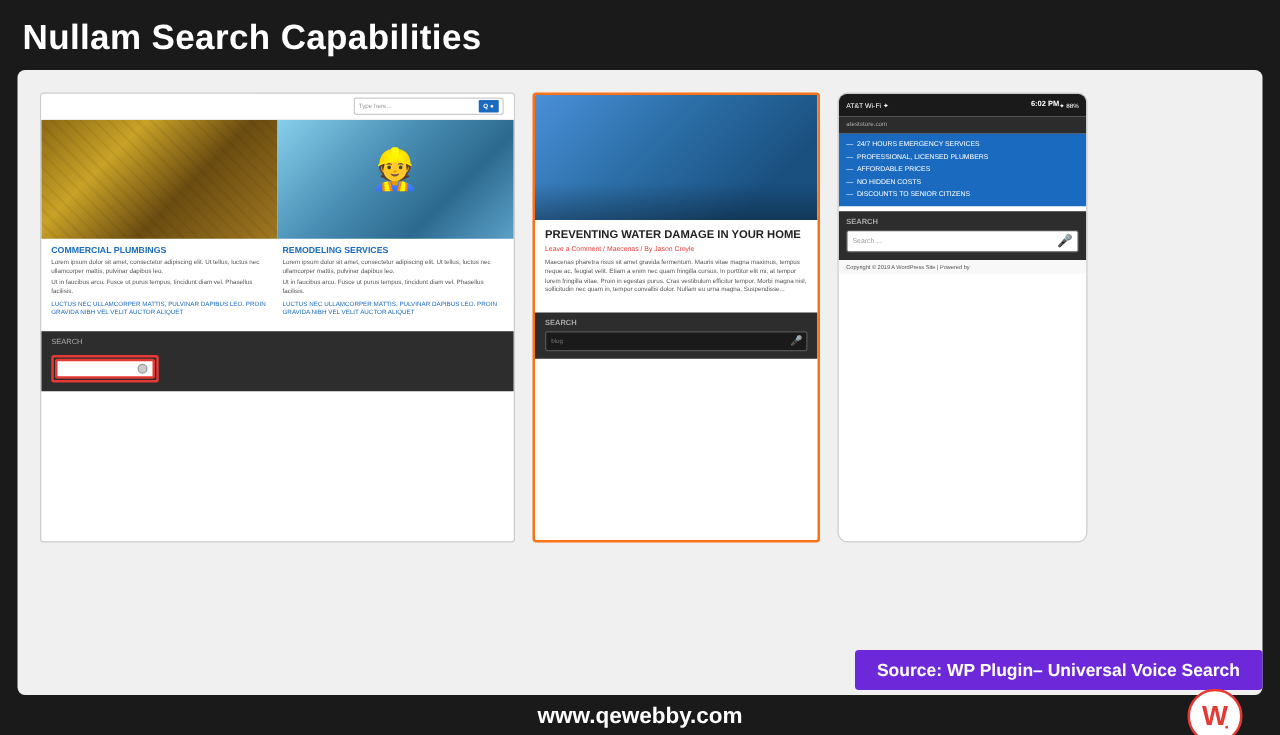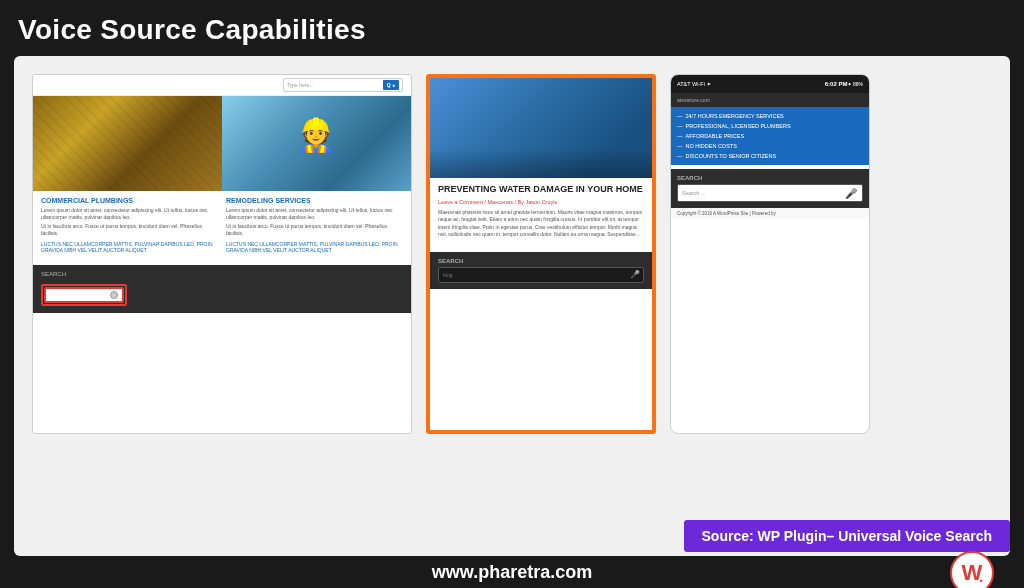--- a/index.html
+++ b/index.html
@@ -164,21 +164,21 @@
       padding: 2px 4px;
       border-radius: 1px;
       font-weight: bold;
     }
 
     
     .screenshot-2 {
       width: 230px;
       height: 360px;
       background: #fff;
-      border: 4px solid #f97316;
+      border: 2px solid #f97316;
       border-radius: 3px;
       overflow: hidden;
       flex-shrink: 0;
     }
     .sc2-hero {
       width: 100%;
       height: 100px;
       background: linear-gradient(135deg, #4a90d9 0%, #2c6fa8 40%, #1a5080 80%);
       position: relative;
       overflow: hidden;
@@ -383,21 +383,21 @@
       border-radius: 2px;
       padding: 1px;
       display: inline-block;
       margin-top: 4px;
     }
   </style>
 </head>
 <body>
 
 <div class="header">
-  <h1>Voice Source Capabilities</h1>
+  <h1>Nullam Search Capabilities</h1>
 </div>
 
 <div class="main-card">
   <div class="screenshots-row">
 
     <div class="screenshot-1">
 
       <div style="background:#fff; padding:3px 8px; display:flex; justify-content:flex-end; border-bottom:1px solid #eee;">
         <div class="sc1-top-search-box">
           <span class="input-text">Type here...</span>
@@ -479,18 +479,18 @@
       </div>
       <div class="sc3-copyright">Copyright © 2019 A WordPress Site | Powered by</div>
     </div>
 
   </div>
 
   <div class="source-badge">Source: WP Plugin– Universal Voice Search</div>
 </div>
 
 <div class="page-footer">
-  <span class="footer-url">www.pharetra.com</span>
+  <span class="footer-url">www.qewebby.com</span>
   <div class="footer-logo">
     <span style="color:#e53935; font-size:22px; font-weight:900;">W</span>
     <span style="color:#e53935; font-size:14px; position:absolute; bottom:4px; right:8px;">·</span>
   </div>
 </div>
 
 </body></html>

